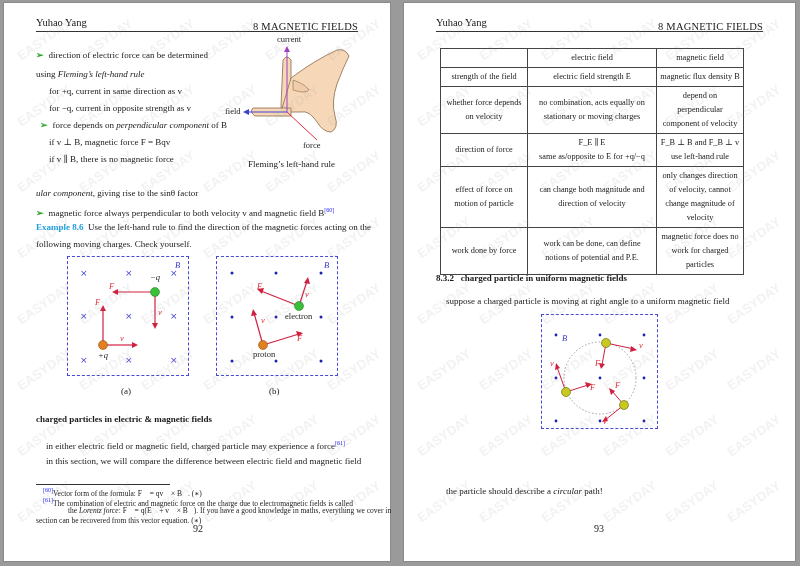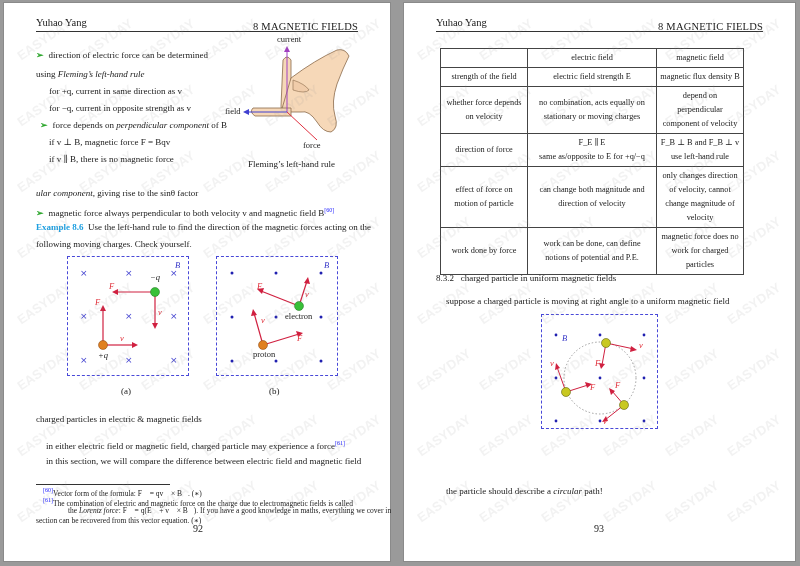--- a/index.html
+++ b/index.html
@@ -11,21 +11,21 @@
   #page-right { left:403px; width:393px; }
   .hdr { position:absolute; top:15px; left:33px; right:33px; height:14px;
          border-bottom:1px solid #333; font-size:10.5px; }
   .hdr .l { position:absolute; left:0; top:0; }
   .hdr .r { position:absolute; right:0; top:4px; letter-spacing:0.2px; }
   .t { position:absolute; font-size:9px; white-space:nowrap; line-height:11px; }
   .bul { color:#2aa52a; font-weight:bold; margin-right:5px; }
   .it { font-style:italic; }
   .sup { font-size:6px; color:#1a1aff; vertical-align:super; }
   .ex { color:#1e9fe0; font-weight:bold; }
-  .b { font-weight:normal; }
+  .b { font-weight:bold; }
   .pn { position:absolute; font-size:10px; bottom:28px; }
   .fn { position:absolute; font-size:7.5px; line-height:9.5px; }
   .fnrule { position:absolute; left:33px; top:482px; width:134px; border-top:1px solid #333; }
   .fig-box { position:absolute; border:1.5px dashed #4848d8; }
   .lbl { position:absolute; font-size:8.5px; font-style:italic; color:#e0303a; }
   .blbl { position:absolute; font-size:8.5px; font-style:italic; color:#3838c8; }
   .plbl { position:absolute; font-size:8.5px; color:#222; }
   .cap { position:absolute; font-size:9px; }
   table.cmp { position:absolute; left:37px; top:46px; width:304px; border-collapse:collapse; font-size:8.3px; }
   table.cmp td { border:1px solid #444; text-align:center; padding:2px 3px; line-height:14px; }

